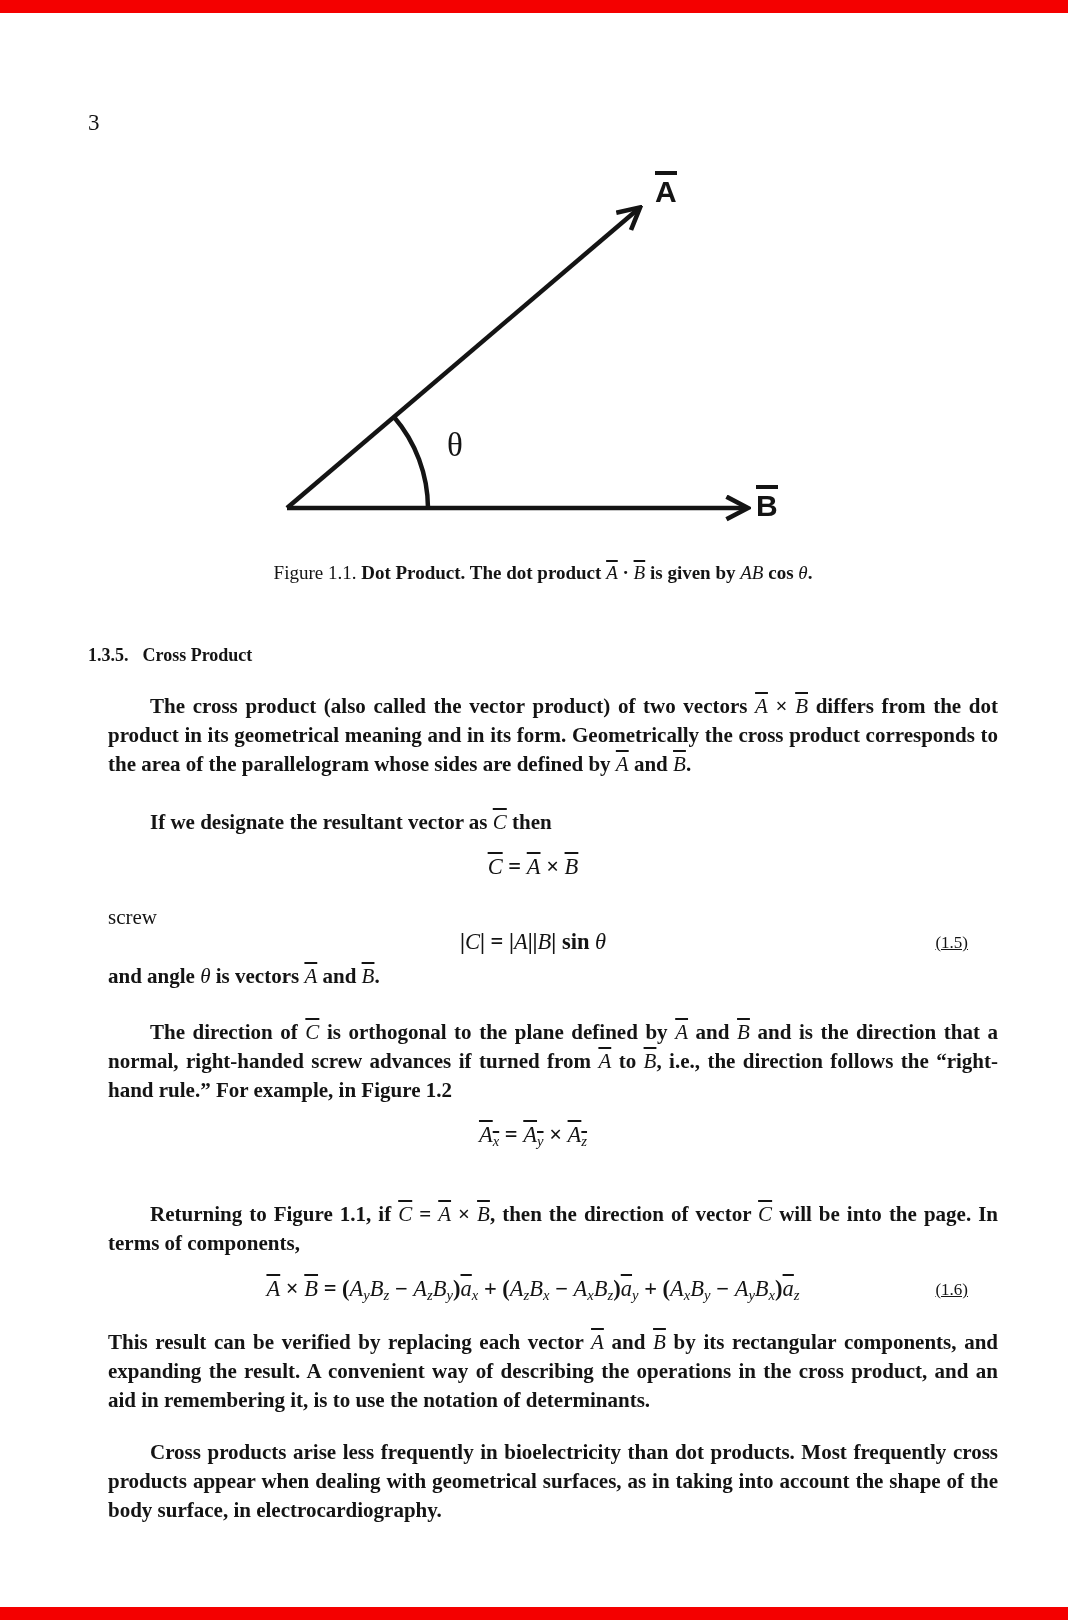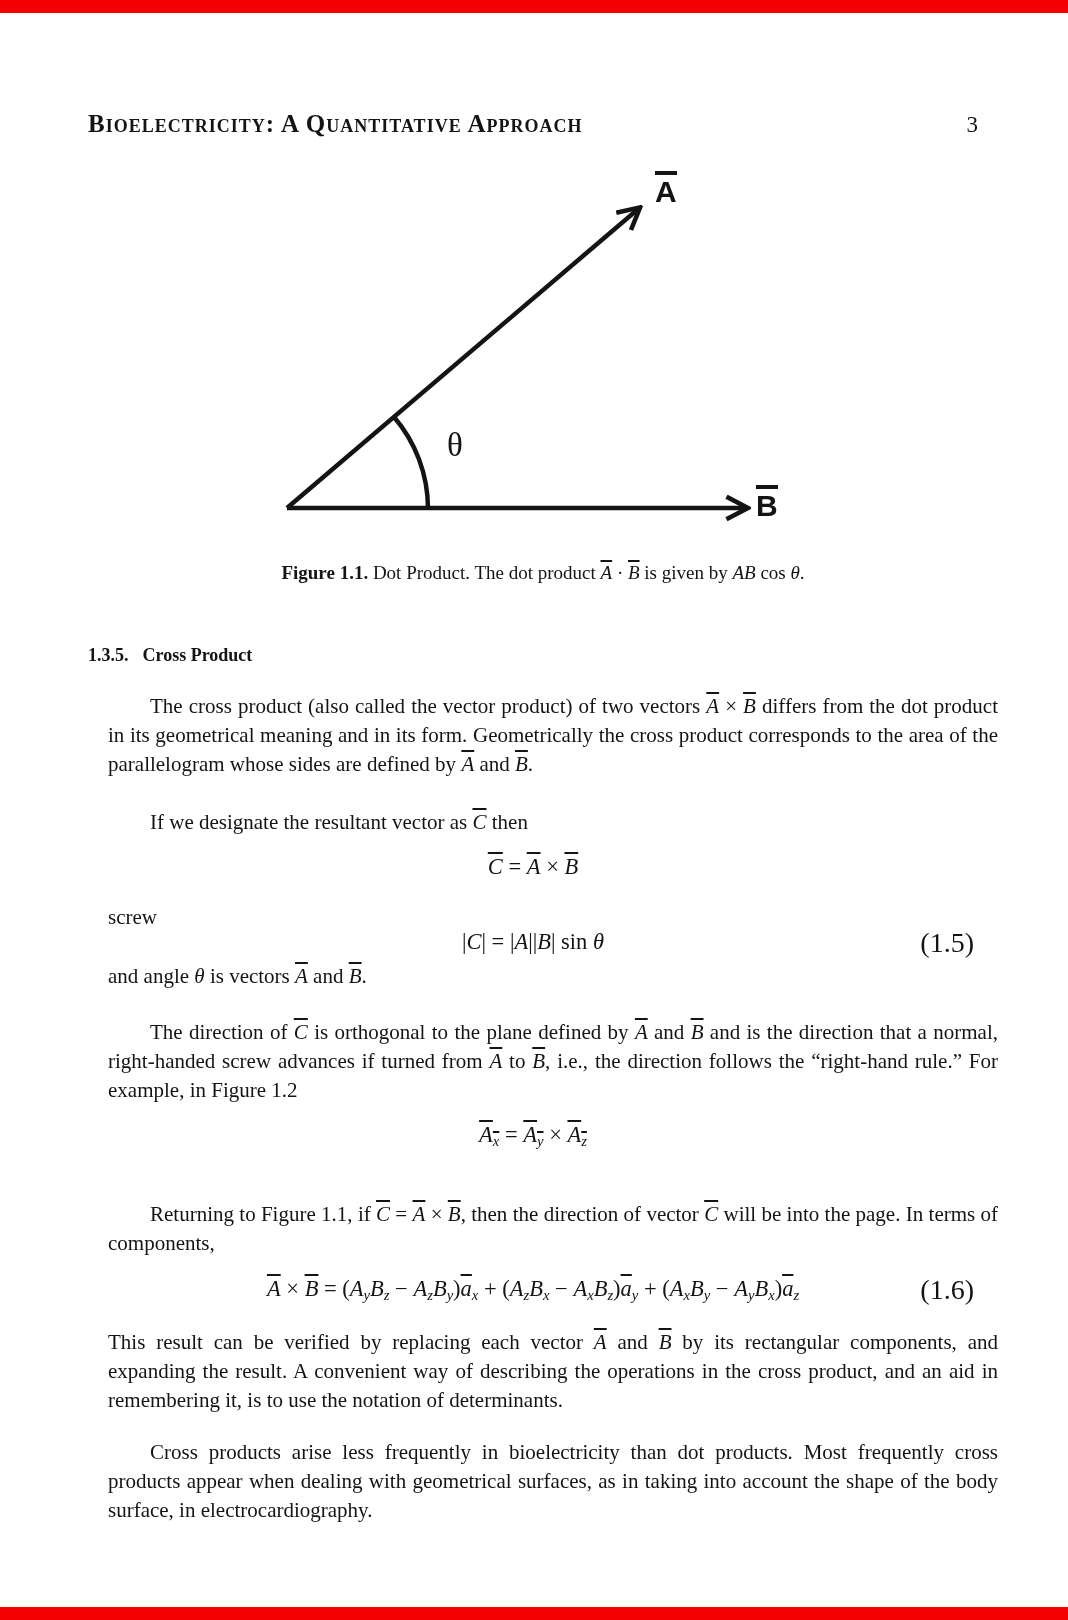--- a/index.html
+++ b/index.html
@@ -50,37 +50,36 @@
     position:absolute; left:88px; width:890px;
     font-size:21px; line-height:29px; text-align:justify;margin-left:20px;
   }
   .para.indent { text-indent:42px; }
 
   .eq-row {
     position:absolute; left:88px; width:890px;
     display:flex; justify-content:center;
     font-size:22.5px; line-height:30px;
   }
-  .eq-num { position:absolute; right:4px; top:1px; font-size:28px; }
+  .eq-num { position:absolute; right:10px; top:1px; font-size:17px;text-decoration:underline; }
 
   
-  .sg-r { font-style:normal; }
+  .sg-r { font-style:normal;font-weight:bold; }
   .sg-i { font-style:italic; }
-  .sg-b { font-weight:bold;margin-left:20px; }
+  .sg-b { font-weight:normal;margin-left:20px; }
   .sg-ov, .sg-ovs { font-style:italic; }
   .ovline { text-decoration:overline; text-decoration-thickness:1.5px; }
   sub { font-size:65%; font-style:italic; line-height:0; vertical-align:-0.25em; }
 </style>
 </head>
 <body>
 
 <div class="redbar top"></div>
 
 <header class="header">
-  <span class="title">Bioelectricity: A Quantitative Approach</span>
   <span class="pagenum">3</span>
 </header>
 
 <div class="fig-wrap">
   <svg width="1068" height="380" viewBox="0 160 1068 380">
     <defs>
       <marker id="arr" viewBox="0 0 10 10" refX="7.5" refY="5" markerWidth="6" markerHeight="6" orient="auto">
         <path d="M1,0.8 L9,5 L1,9.2" fill="none" stroke="#141414" stroke-width="1.7"></path>
       </marker>
     </defs>

